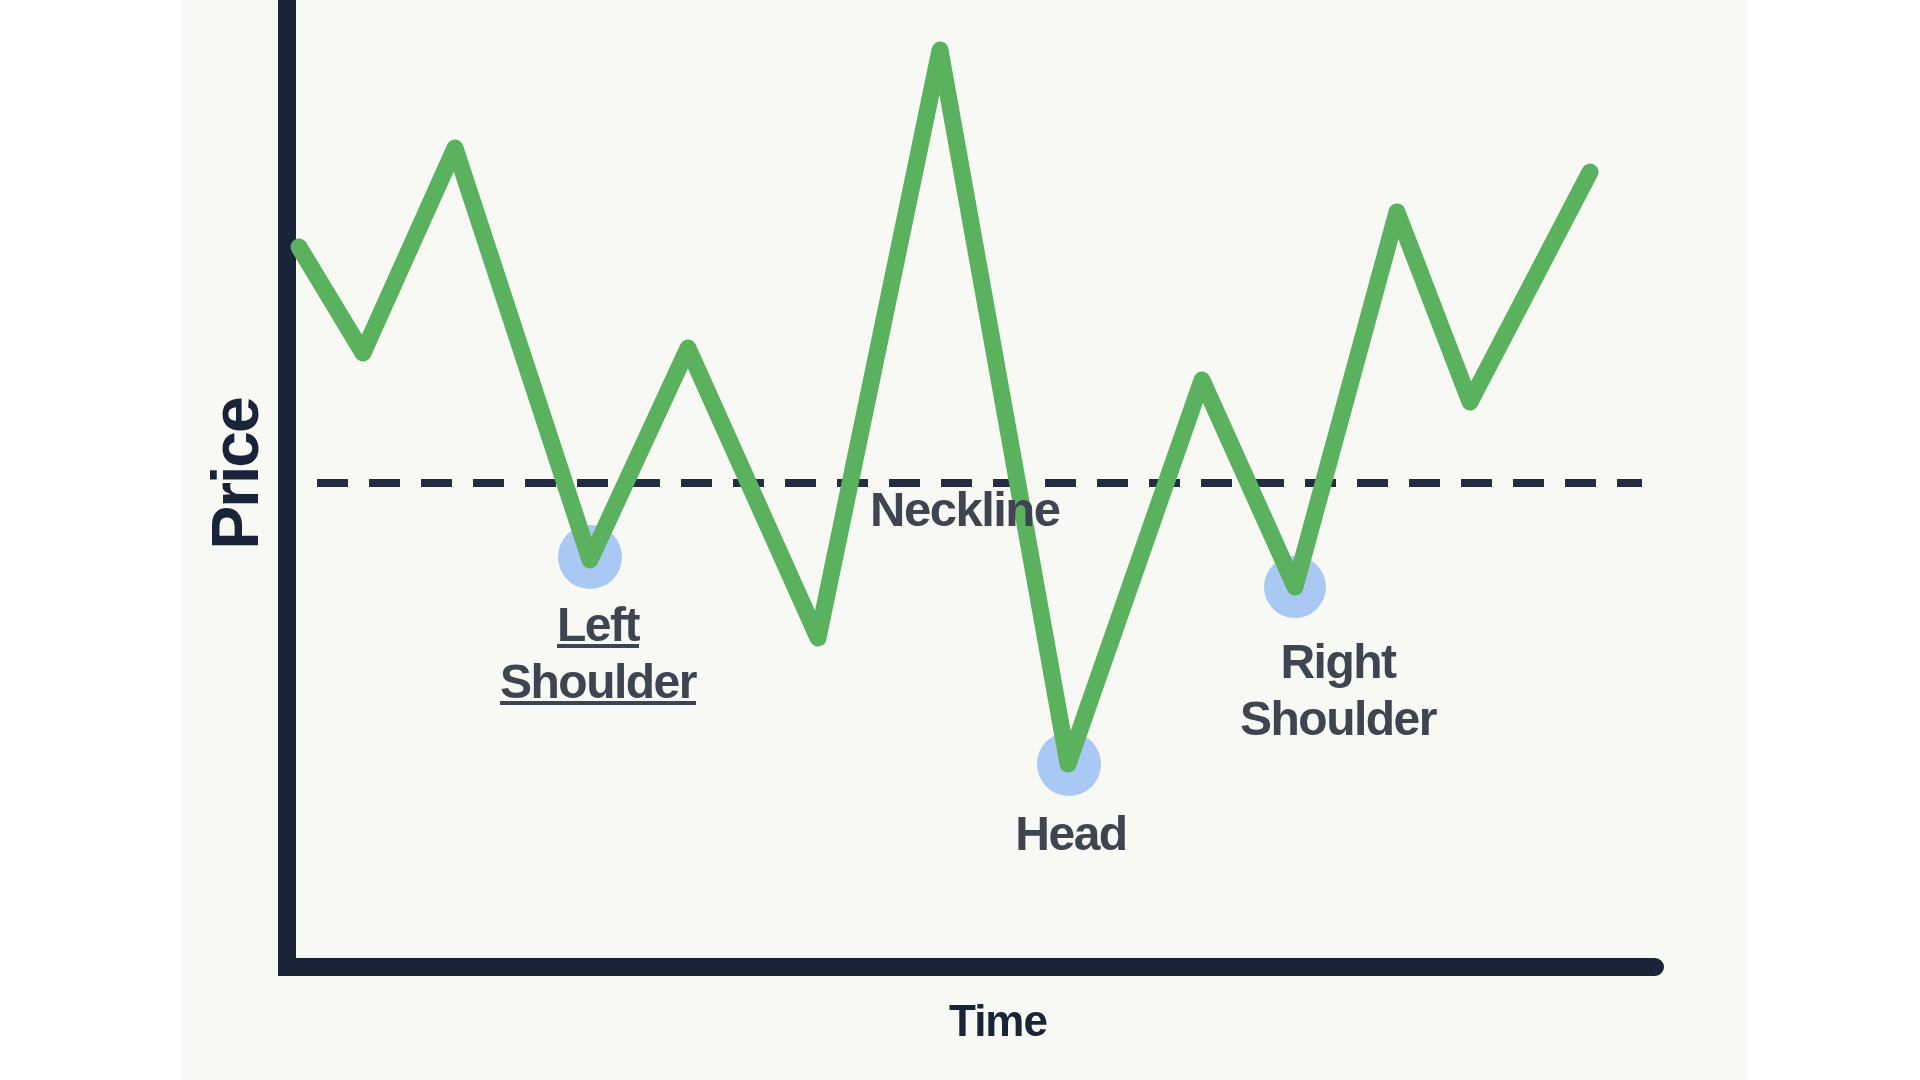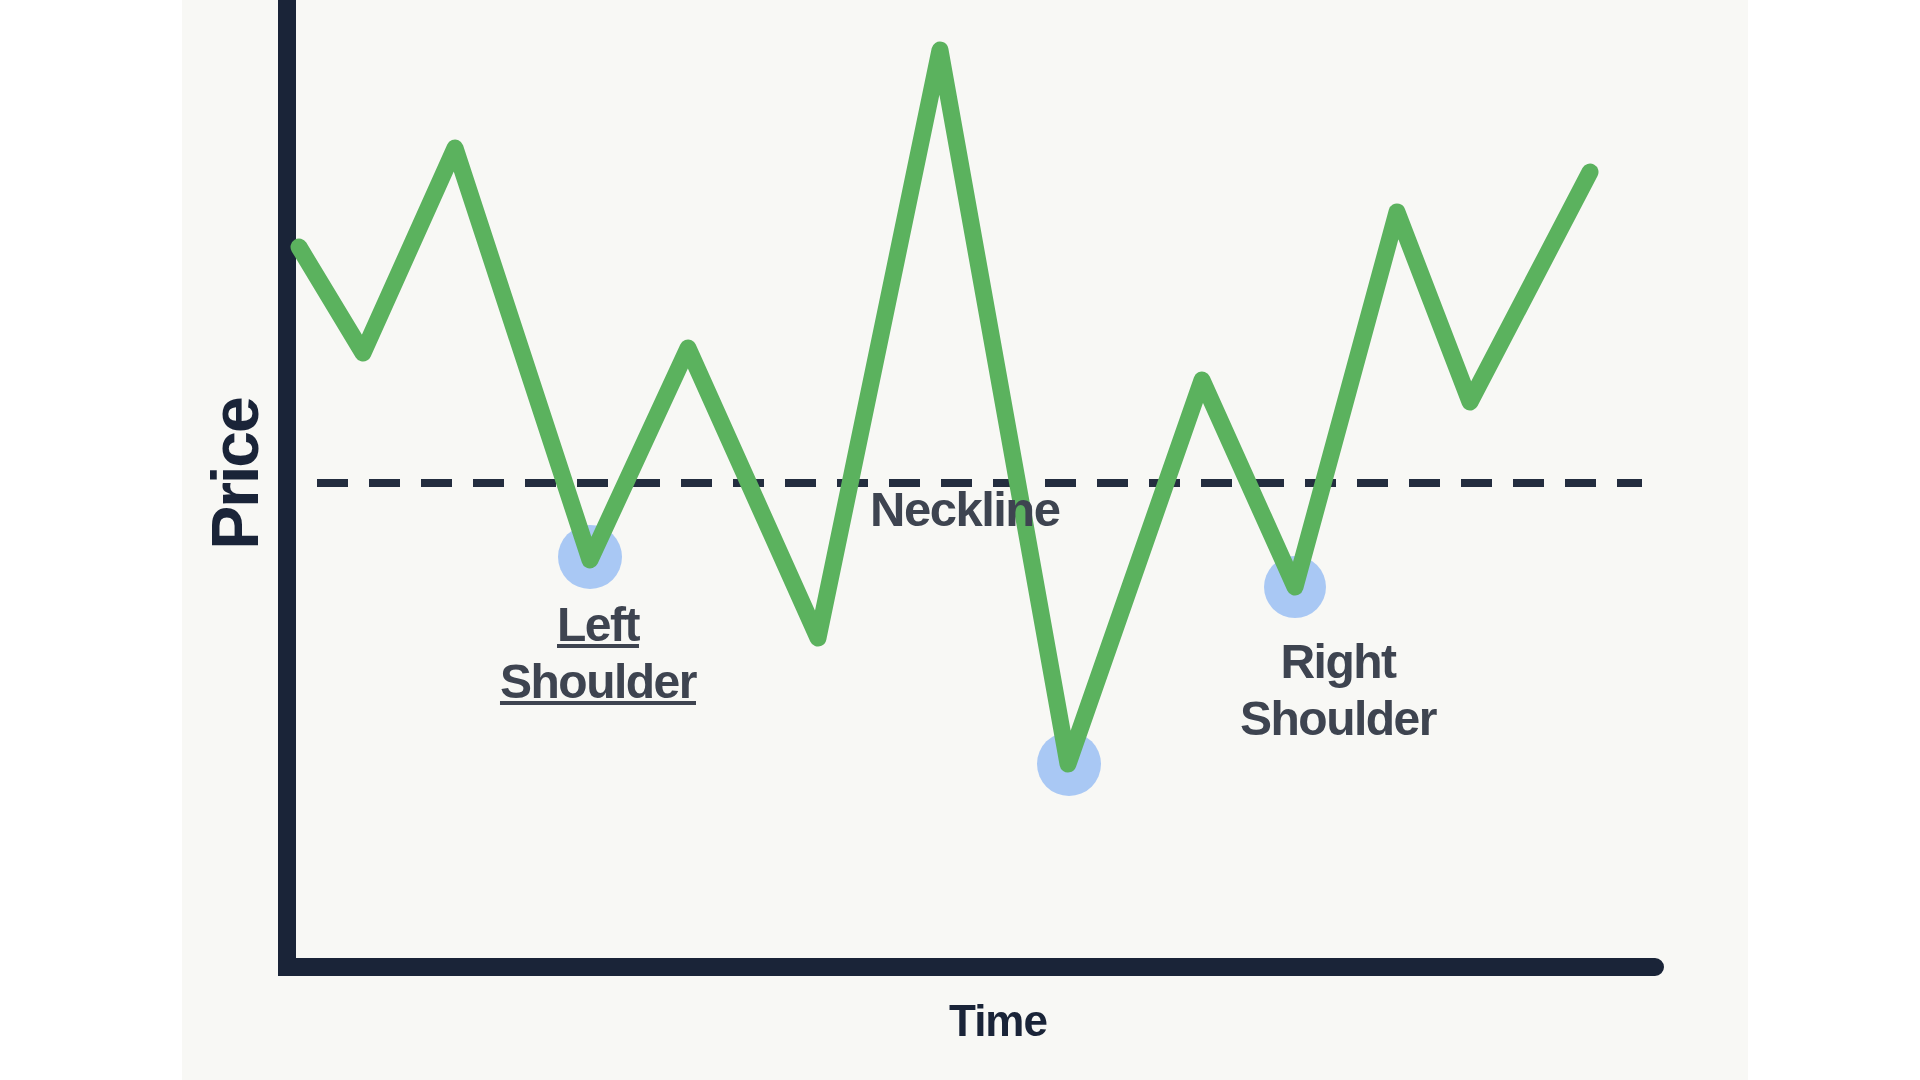--- a/index.html
+++ b/index.html
@@ -63,19 +63,20 @@
         <circle cx="1069" cy="764" r="32" fill="#a9c8f4"></circle>
         <circle cx="1295" cy="587" r="31" fill="#a9c8f4"></circle>
       </g>
 
     <polyline fill="none" stroke-width="17" stroke-linecap="round" stroke-linejoin="round" points="299,247 363,353 455,148 590,560 688,348 818,638 940,50 1068,764 1202,380 1295,587 1397,212 1470,402 1590,172" stroke="#5bb25e"></polyline>
   </svg>
 
   <div class="lbl" id="lbl-neckline">Neckline</div>
   <div class="lbl" id="lbl-left-shoulder">Left
 Shoulder</div>
+  <div class="lbl" id="lbl-head">Head</div>
   <div class="lbl" id="lbl-right-shoulder">Right
 Shoulder</div>
 
   <div class="axis-lbl" id="lbl-price">Price</div>
   <div class="axis-lbl" id="lbl-time">Time</div>
 
 </div>
 
 </body></html>

